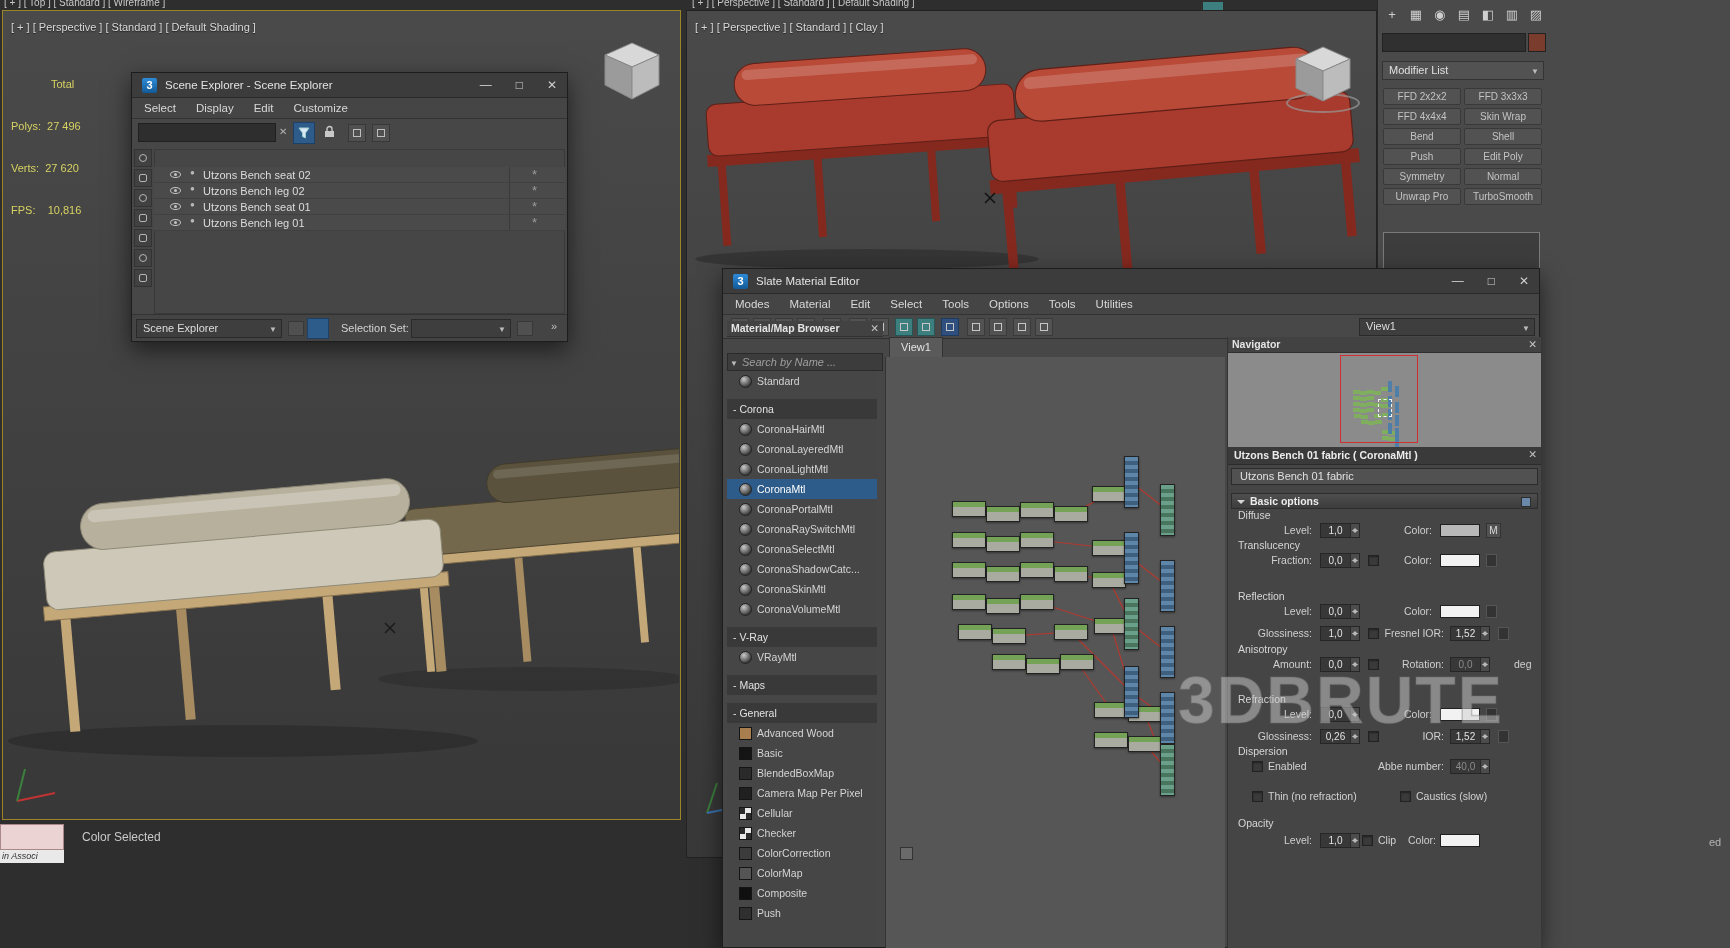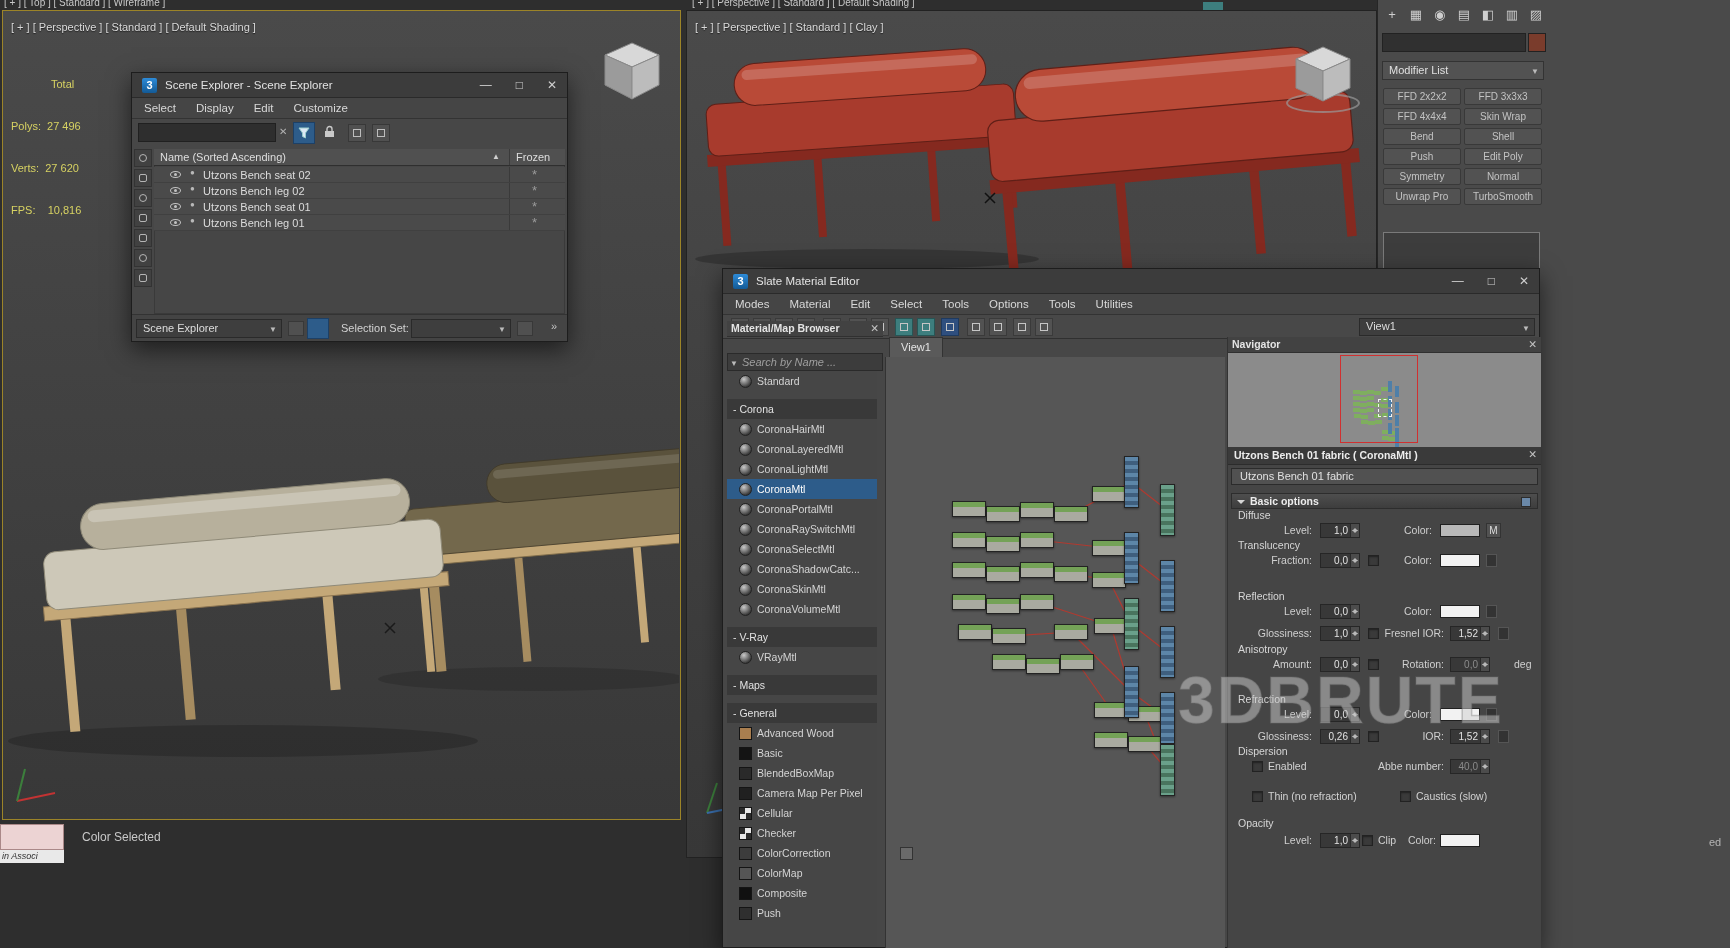--- a/index.html
+++ b/index.html
@@ -98,21 +98,21 @@
   
   #params{position:absolute;left:504px;top:178px;width:314px;height:502px;background:#454545;border-left:1px solid #333;overflow:hidden}
   .p-head{position:absolute;left:0;top:0;width:100%;height:18px;background:#3a3a3a;border-bottom:1px solid #2c2c2c;color:#ececec;font-weight:bold;padding:2px 6px;font-size:10.5px}
   .p-name{position:absolute;left:3px;top:21px;width:307px;height:17px;background:#515151;border:1px solid #2b2b2b;color:#e0e0e0;padding:1px 8px}
   .rollout{position:absolute;left:3px;top:46px;width:307px;height:16px;background:linear-gradient(#4e4e4e,#3d3d3d);border:1px solid #2d2d2d;color:#ececec;font-weight:bold;padding:0 18px;font-size:10.5px;line-height:15px}
   .tri{position:absolute;left:5px;top:6px;width:0;height:0;border:4px solid transparent;border-top-color:#d6d6d6}
   .ro-ic{position:absolute;right:6px;top:3px;width:10px;height:10px;background:#6a88a8;border:1px solid #2c2c2c}
   .psec{position:absolute;left:10px;color:#d6d6d6;font-size:10.5px}
   .plabel{position:absolute;text-align:right;color:#cfcfcf;font-size:10.5px;line-height:15px}
   .spin{position:absolute;width:40px;height:15px;background:#383838;border:1px solid #262626;display:flex}
-  .sval{flex:1;text-align:right;padding:1px 2px;color:#e2e2e2;font-size:10px}
+  .sval{flex:1;text-align:center;padding:1px 2px;color:#e2e2e2;font-size:10px}
   .sarr{width:9px;background:#4c4c4c;border-left:1px solid #2a2a2a;position:relative}
   .sarr::before,.sarr::after{content:"";position:absolute;left:1px;border:3px solid transparent}
   .sarr::before{top:1px;border-bottom-color:#b9b9b9}
   .sarr::after{bottom:1px;border-top-color:#b9b9b9}
   .grayed .sval{color:#8b8b8b}
   .cb{position:absolute;width:11px;height:11px;background:#3a3a3a;border:1px solid #222;box-shadow:inset 0 1px 2px rgba(0,0,0,.45)}
   .swatch{position:absolute;width:40px;height:13px;border:1px solid #202020}
   .mapbtn{position:absolute;width:11px;height:13px;background:#333;border:1px solid #555}
   .mbtn{position:absolute;width:15px;height:15px;background:#525252;border:1px solid #333;color:#ddd;text-align:center;line-height:14px;font-size:10px}
   .deg{position:absolute;color:#cfcfcf;line-height:15px;font-size:10.5px}
@@ -300,26 +300,20 @@
       <span class="se-tbic" style="left:240px"></span>
     </div>
     <div class="se-listbg"></div>
     <span class="se-strip-ic round" style="top:76px"></span>
     <span class="se-strip-ic" style="top:96px"></span>
     <span class="se-strip-ic round" style="top:116px"></span>
     <span class="se-strip-ic" style="top:136px"></span>
     <span class="se-strip-ic" style="top:156px"></span>
     <span class="se-strip-ic round" style="top:176px"></span>
     <span class="se-strip-ic" style="top:196px"></span>
-    <div class="se-colhead">
-      <span class="nm">Name (Sorted Ascending)</span>
-      <span class="se-sort">▲</span>
-      <span class="se-div"></span>
-      <span class="se-frozen-h">Frozen</span>
-    </div>
     <div id="se-rows">
         <div class="se-row" style="top: 0px;">
           <span class="eye"></span>
           <span class="se-dot">●</span>
           <span class="se-label">Utzons Bench seat 02</span>
           <span class="se-div"></span>
           <span class="se-frozen-ic">*</span>
         </div>
         <div class="se-row" style="top: 16px;">
           <span class="eye"></span>

